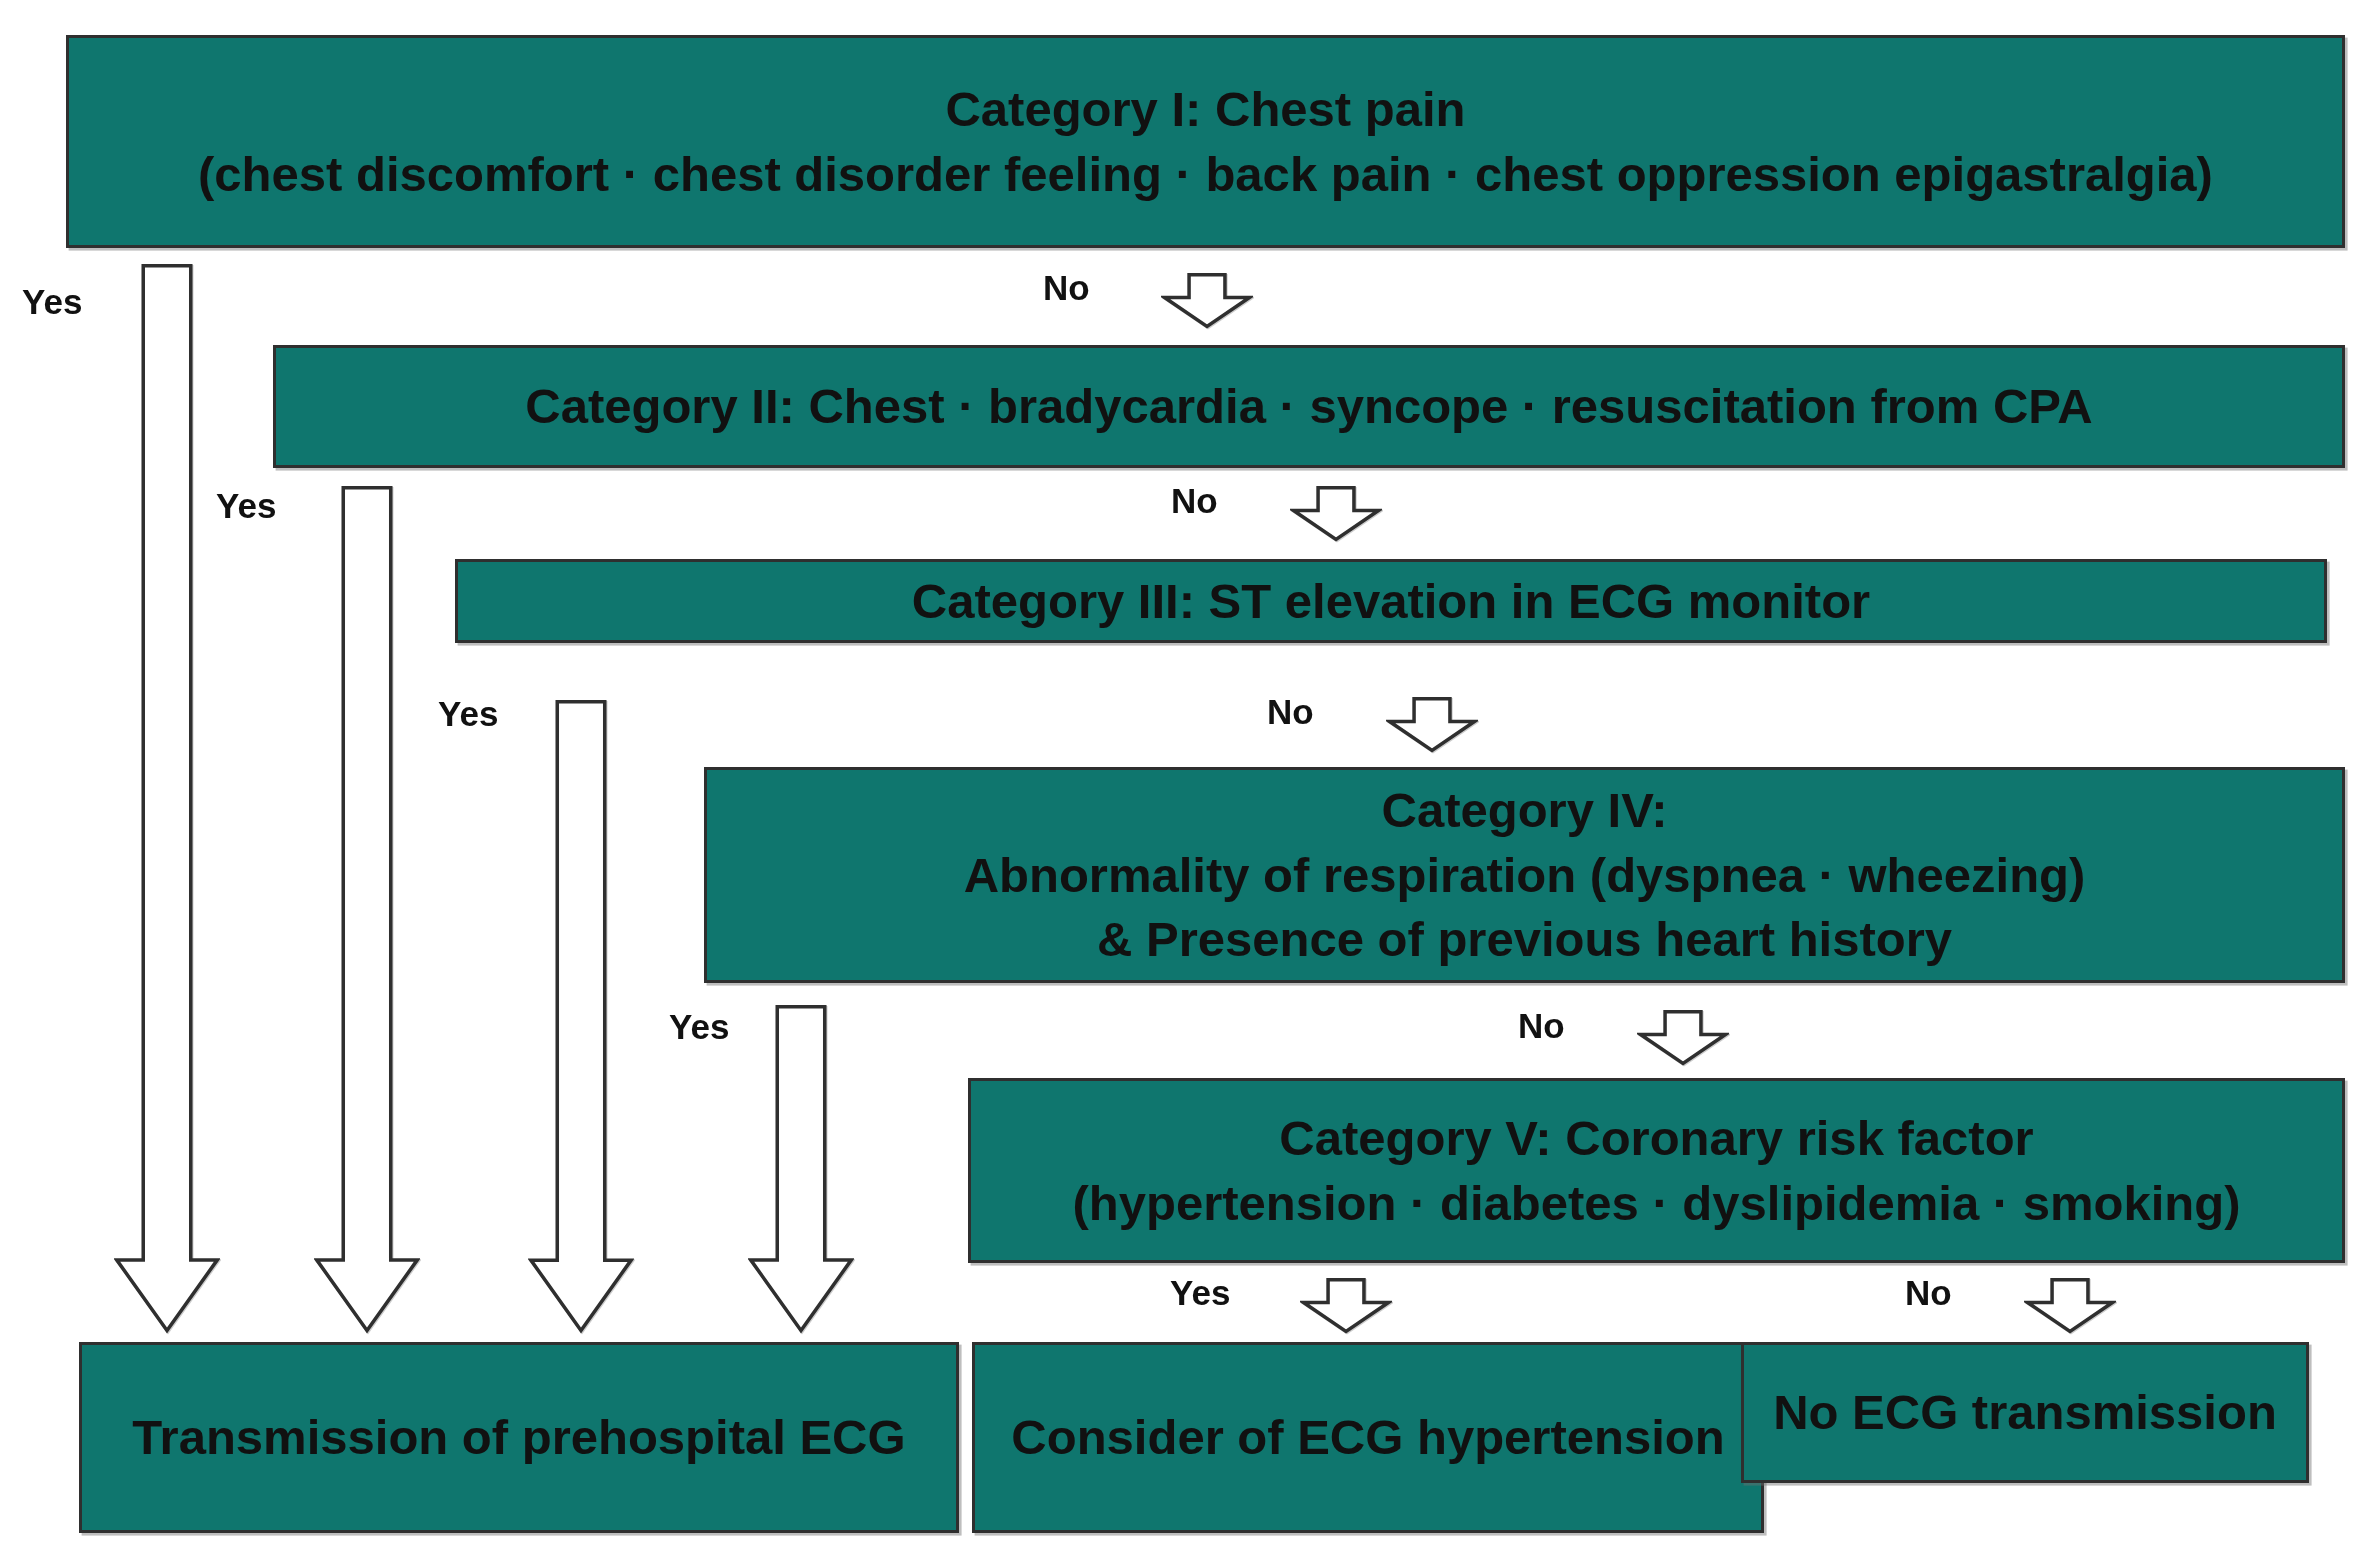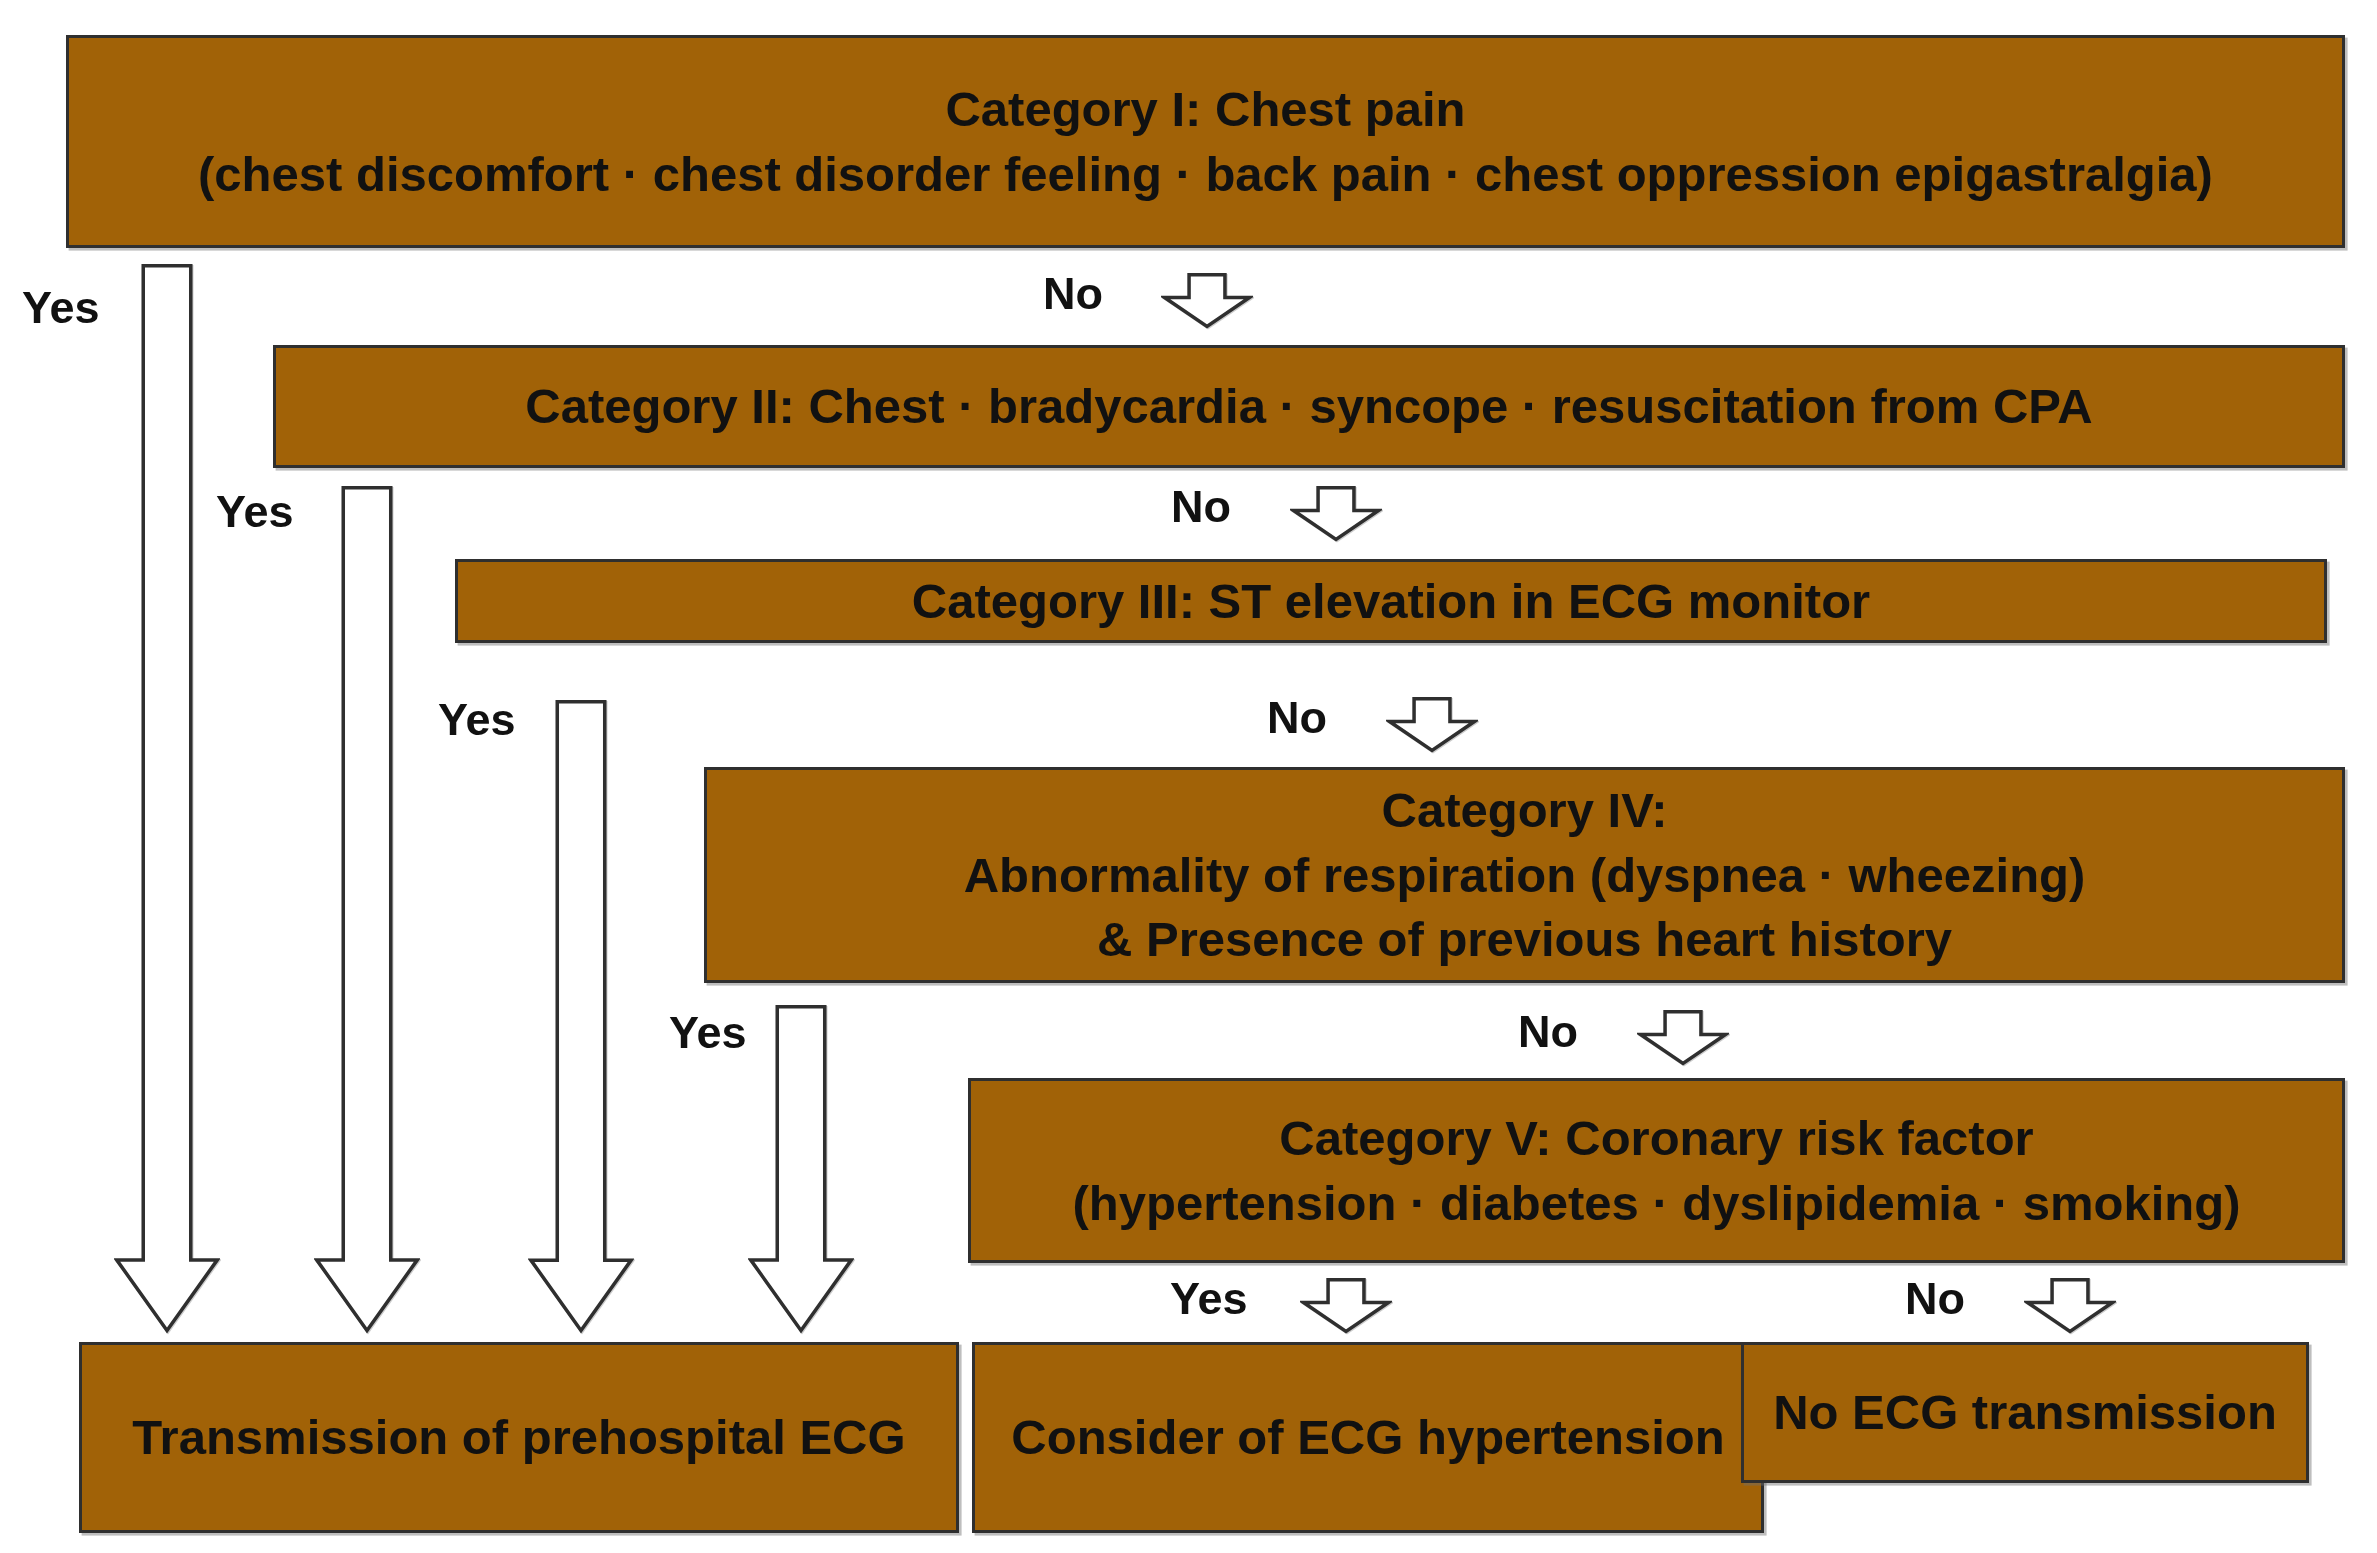--- a/index.html
+++ b/index.html
@@ -8,36 +8,36 @@
     width:2377px;
     height:1554px;
     background:#ffffff;
     font-family:"Liberation Sans", sans-serif;
     font-weight:bold;
     color:#111111;
     overflow:hidden;
   }
   .box{
     position:absolute;
-    background:#a16207;
+    background:#0f766e;
     border:3.5px solid #2f2f2f;
     box-shadow:2.6px 2.6px 0 rgba(110,110,110,0.45);
     display:flex;
     flex-direction:column;
     align-items:center;
     justify-content:center;
     text-align:center;
     font-size:49px;
     line-height:1.32;
     box-sizing:border-box;
   }
   .box .bline{white-space:nowrap;}
   .lbl{
     position:absolute;
-    font-size:45px;
+    font-size:35px;
     line-height:1.1;
     white-space:nowrap;
   }
   svg.arrow{position:absolute;filter:drop-shadow(1.8px 1.8px 0 rgba(110,110,110,0.35));}
   svg.arrow path{fill:#ffffff;stroke:#2f2f2f;stroke-width:4;stroke-linejoin:miter;}
 </style>
 </head>
 <body>
 
 <div class="canvas">

